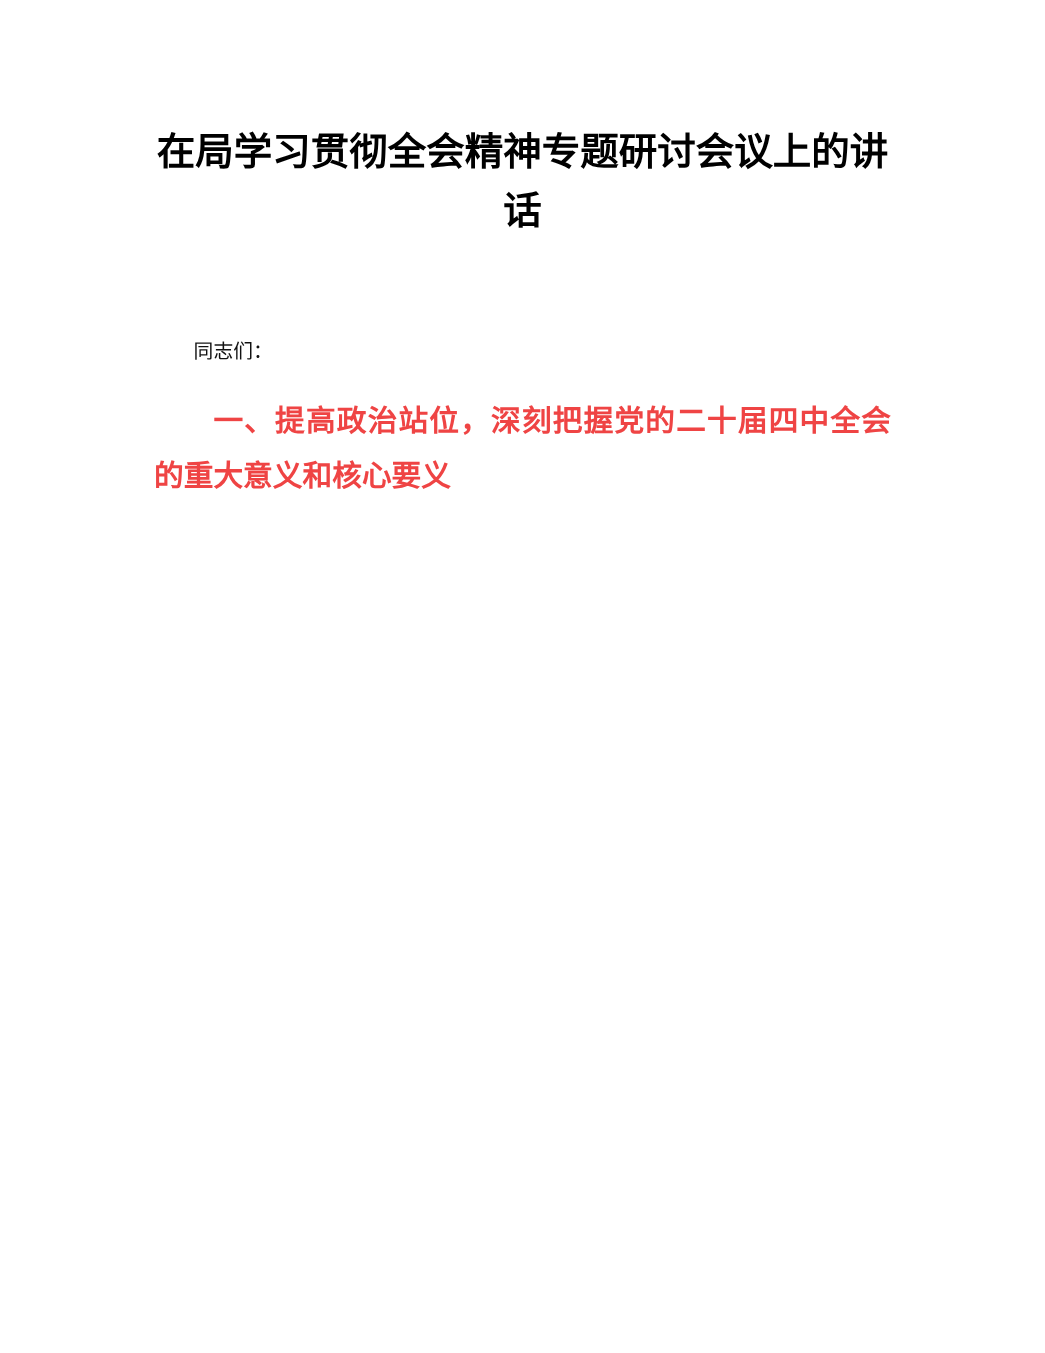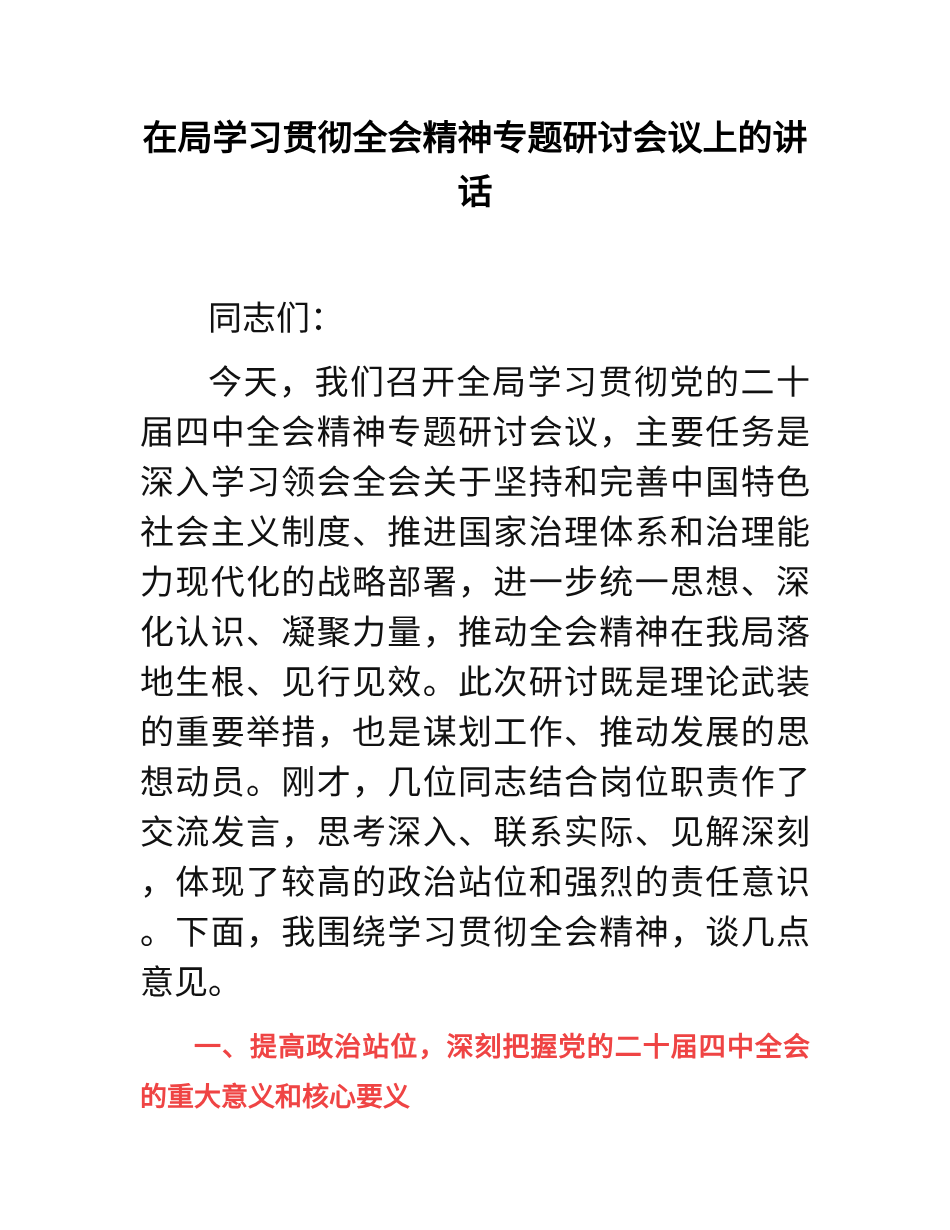--- a/index.html
+++ b/index.html
@@ -29,21 +29,21 @@
     font-weight: bold;
     font-size: 35px;
     line-height: 54px;
     text-align: center;
     color: #000000;
     margin-bottom: 74px;
     
   }
 
   .para {
-    font-size: 34px;
+    font-size: 18px;
     line-height: 50px;
     text-align: justify;
     text-justify: inter-character;
     text-indent: 2em;
     color: #111111;
     margin-bottom: 14px;
     word-break: break-all;
     line-break: anywhere;
   }
 
@@ -67,19 +67,18 @@
 </head>
 <body>
 
 <div class="page">
   <div class="content">
 
     <h1 class="doc-title">在局学习贯彻全会精神专题研讨会议上的讲话</h1>
 
     <p class="para salutation">同志们：</p>
 
-    <p class="para">今天，我们召开全局学习贯彻党的二十届四中全会精神专题研讨会议，主要任务是深入学习领会全会关于坚持和完善中国特色社会主义制度、推进国家治理体系和治理能力现代化的战略部署，进一步统一思想、深化认识、凝聚力量，推动全会精神在我局落地生根、见行见效。此次研讨既是理论武装的重要举措，也是谋划工作、推动发展的思想动员。刚才，几位同志结合岗位职责作了交流发言，思考深入、联系实际、见解深刻，体现了较高的政治站位和强烈的责任意识。下面，我围绕学习贯彻全会精神，谈几点意见。</p>
 
     <p class="para heading">一、提高政治站位，深刻把握党的二十届四中全会的重大意义和核心要义</p>
 
 
   </div>
 </div>
 
 </body></html>

